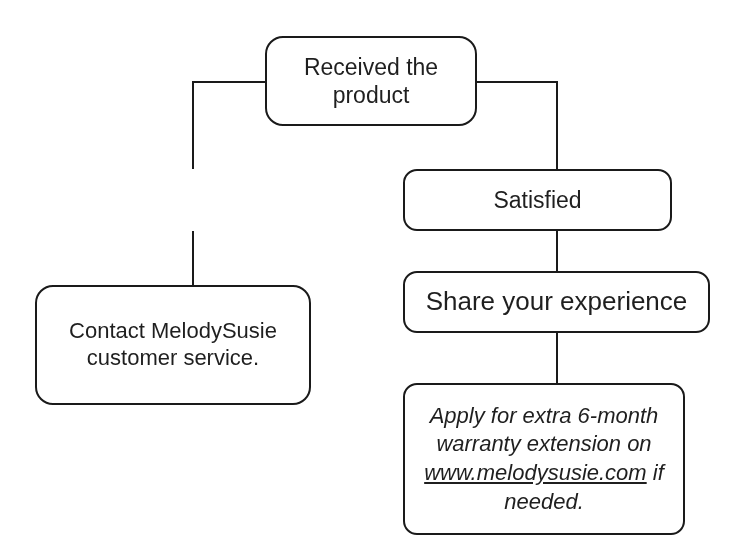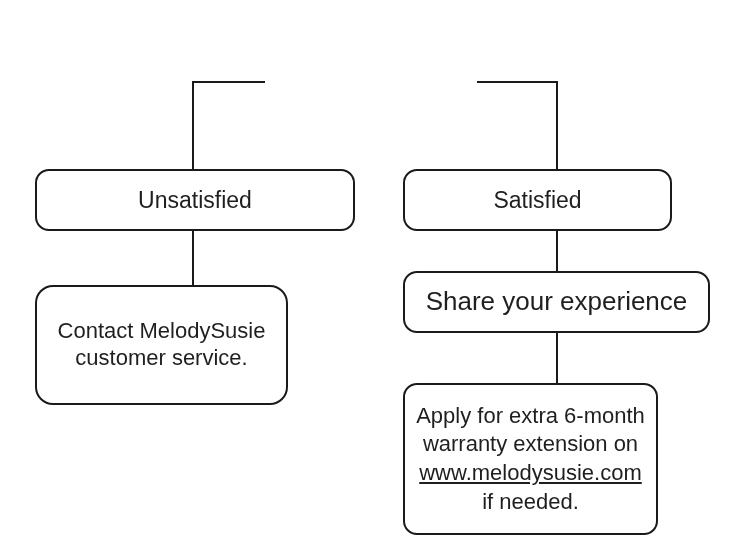--- a/index.html
+++ b/index.html
@@ -66,40 +66,41 @@
     left: 403px;
     top: 169px;
     width: 269px;
     height: 62px;
     border-radius: 14px;
     font-size: 23px;
   }
   #node-contact {
     left: 35px;
     top: 285px;
-    width: 253px;
+    width: 276px;
     height: 120px;
     border-radius: 18px;
     font-size: 22px;
   }
   #node-share {
     left: 403px;
     top: 271px;
     width: 307px;
     height: 62px;
     border-radius: 14px;
     font-size: 26px;
   }
   #node-apply {
     left: 403px;
     top: 383px;
-    width: 255px;
+    width: 282px;
     height: 152px;
     border-radius: 14px;
     font-size: 22px;
+    font-style: italic;
   }
   .apply-text {
     display: block;
     width: 100%;
     padding: 0 8px;
     box-sizing: border-box;
     line-height: 1.3;
   }
   .link-underline {
     text-decoration: underline;
@@ -118,24 +119,25 @@
 
     <path d="M 477 82 L 557 82 L 557 169" fill="none" stroke="#1a1a1a" stroke-width="2"></path>
 
     <path d="M 193 231 L 193 285" fill="none" stroke="#1a1a1a" stroke-width="2"></path>
 
     <path d="M 557 231 L 557 271" fill="none" stroke="#1a1a1a" stroke-width="2"></path>
 
     <path d="M 557 333 L 557 383" fill="none" stroke="#1a1a1a" stroke-width="2"></path>
   </svg>
 
+  <div class="node" id="node-received">
+    <span class="node-label">Received the
+product</span>
+  </div>
 
-  <div class="node" id="node-unsatisfied">
-    <span class="node-label">Unsatisfied</span>
-  </div>
 
   <div class="node" id="node-satisfied">
     <span class="node-label">Satisfied</span>
   </div>
 
   <div class="node" id="node-contact">
     <span class="node-label">Contact MelodySusie
 customer service.</span>
   </div>
 

